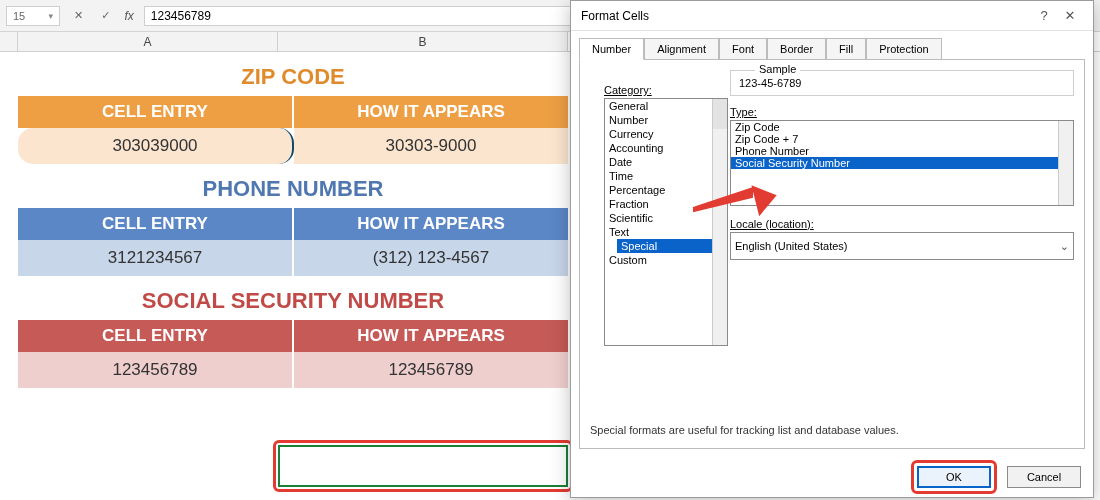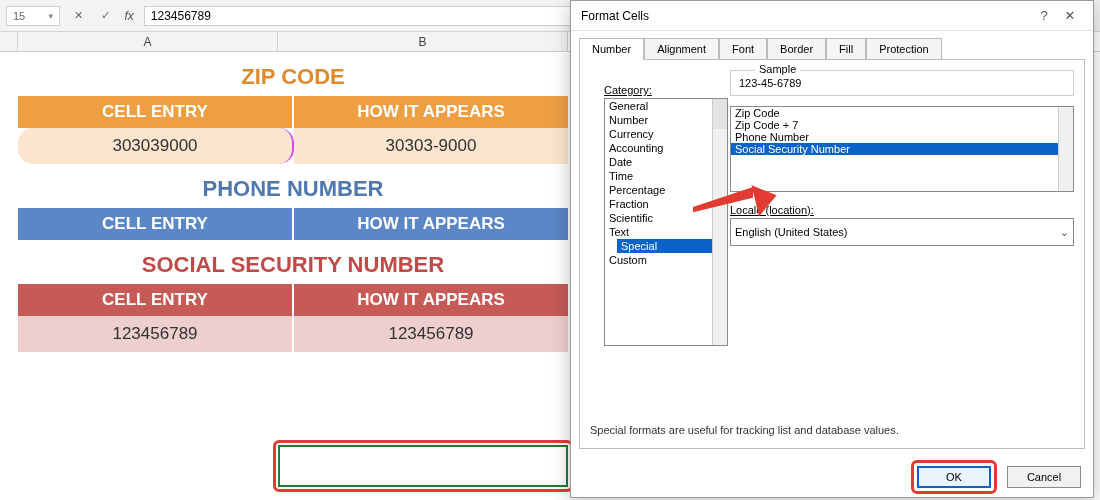--- a/index.html
+++ b/index.html
@@ -65,21 +65,21 @@
   .hdr-orange:first-child{border-right:2px solid #fff;}
   .hdr-blue{background:#5b87c6;}
   .hdr-blue:first-child{border-right:2px solid #fff;}
   .hdr-red{background:#c65a57;}
   .hdr-red:first-child{border-right:2px solid #fff;}
   .val-row{display:flex;}
   .val-cell{
     flex:1; text-align:center; padding:8px 0; font-size:17px; color:#333;
   }
   .val-orange{background:#fbe5cf;}
-  .val-orange:first-child{border-right:2px solid #d946ef;border-radius:15px;}
+  .val-orange:first-child{border-right:2px solid #0c4a6e;border-radius:15px;}
   .val-blue{background:#c8d6ea;}
   .val-blue:first-child{border-right:2px solid #fff;}
   .val-red{background:#efcfce;}
   .val-red:first-child{border-right:2px solid #fff;}
 
   .sel-highlight{
     position:absolute; border:3px solid #e23b31; border-radius:6px;
     pointer-events:none;
   }
   .green-sel{
@@ -208,20 +208,24 @@
       <div class="val-cell val-orange">303039000</div>
       <div class="val-cell val-orange">30303-9000</div>
     </div>
   </div>
 
   <div class="section">
     <div class="section-title title-blue">PHONE NUMBER</div>
     <div class="hdr-row">
       <div class="hdr-cell hdr-blue">CELL ENTRY</div>
       <div class="hdr-cell hdr-blue">HOW IT APPEARS</div>
+    </div>
+    <div class="val-row">
+      <div class="val-cell val-blue">3121234567</div>
+      <div class="val-cell val-blue">(312) 123-4567</div>
     </div>
   </div>
 
   <div class="section">
     <div class="section-title title-red">SOCIAL SECURITY NUMBER</div>
     <div class="hdr-row">
       <div class="hdr-cell hdr-red">CELL ENTRY</div>
       <div class="hdr-cell hdr-red">HOW IT APPEARS</div>
     </div>
     <div class="val-row">
@@ -269,20 +273,21 @@
       <div class="cat-item">Custom</div>
       <div class="cat-scroll"></div>
     </div>
 
     <div class="rpane">
       <div class="sample-box">
         <span class="lab">Sample</span>
         <span>123-45-6789</span>
       </div>
 
+      <div class="lbl underline">Type:</div>
       <div class="type-list">
         <div class="type-item">Zip Code</div>
         <div class="type-item">Zip Code + 7</div>
         <div class="type-item">Phone Number</div>
         <div class="type-item sel">Social Security Number</div>
         <div class="type-scroll"></div>
       </div>
 
       <div style="height:12px"></div>
       <div class="lbl underline">Locale (location):</div>

